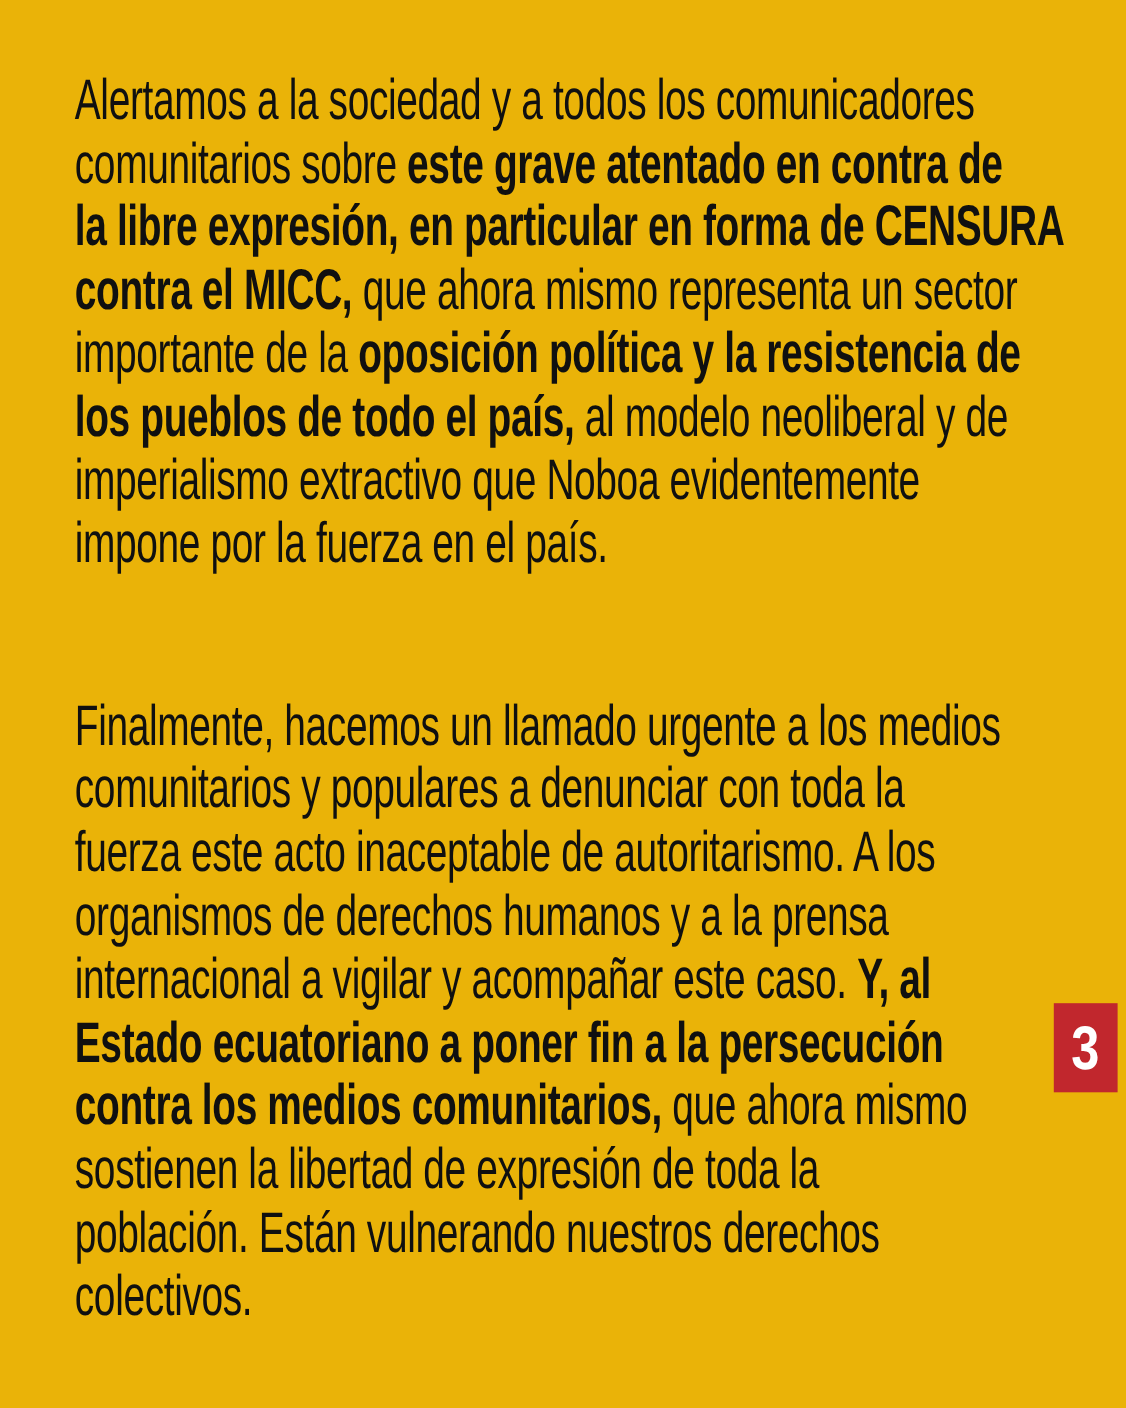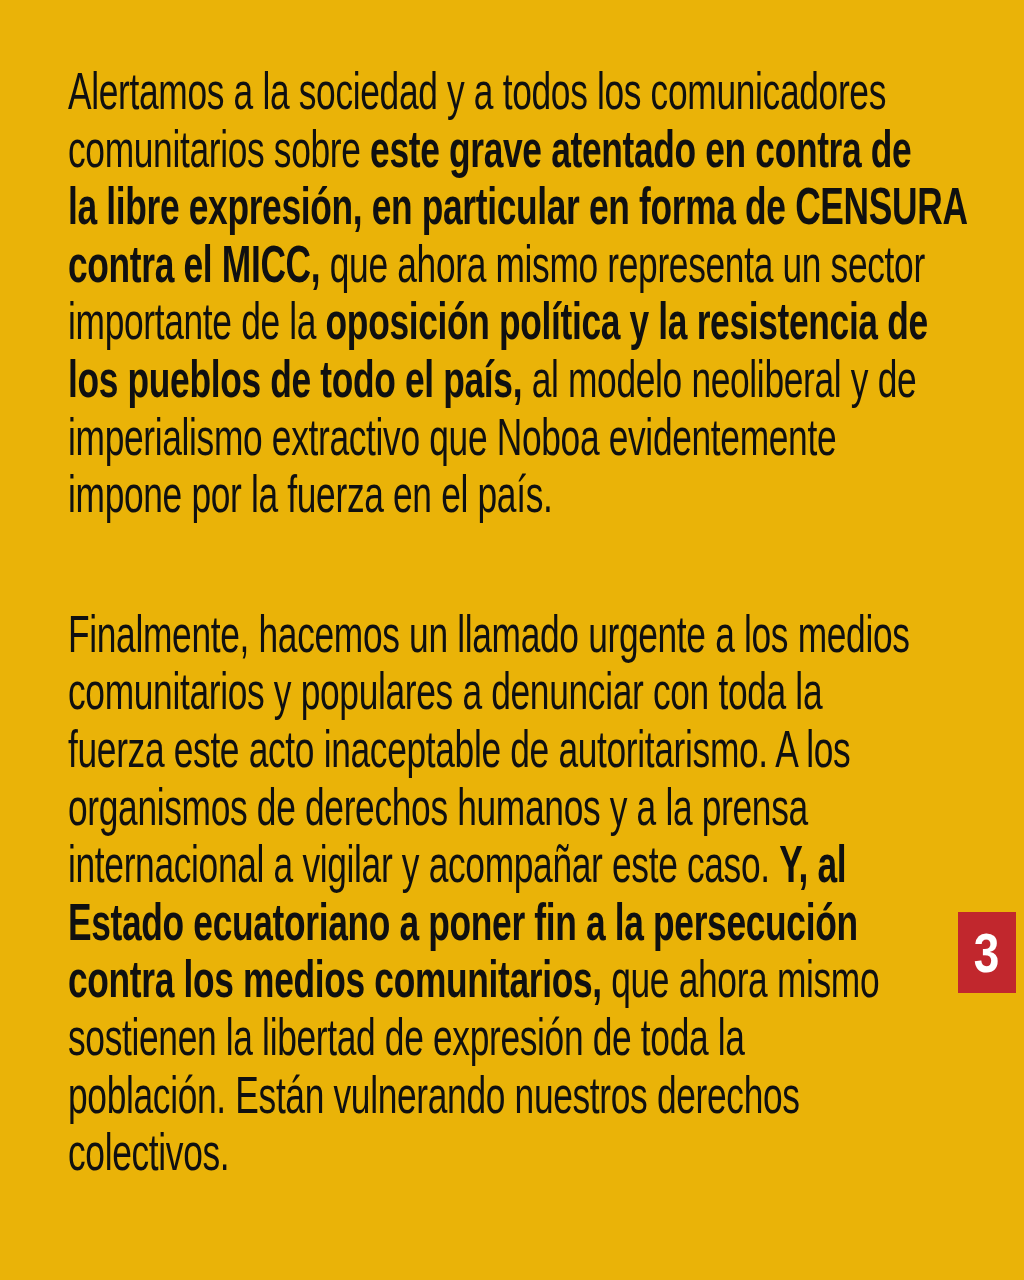--- a/index.html
+++ b/index.html
@@ -17,21 +17,21 @@
     font-family: "Liberation Sans", sans-serif;
     color: #101010;
   }
   .textblock {
     position: absolute;
     left: 68px;
     top: 63px;
     width: 900px;
   }
   .paragraph + .paragraph {
-    margin-top: 82px;
+    margin-top: 108px;
   }
   .line {
     height: 57.6px;
     line-height: 57.6px;
     font-size: 52px;
     white-space: nowrap;
     transform: scaleX(0.68);
     transform-origin: 0 0;
     font-weight: 400;
     letter-spacing: -0.5px;

